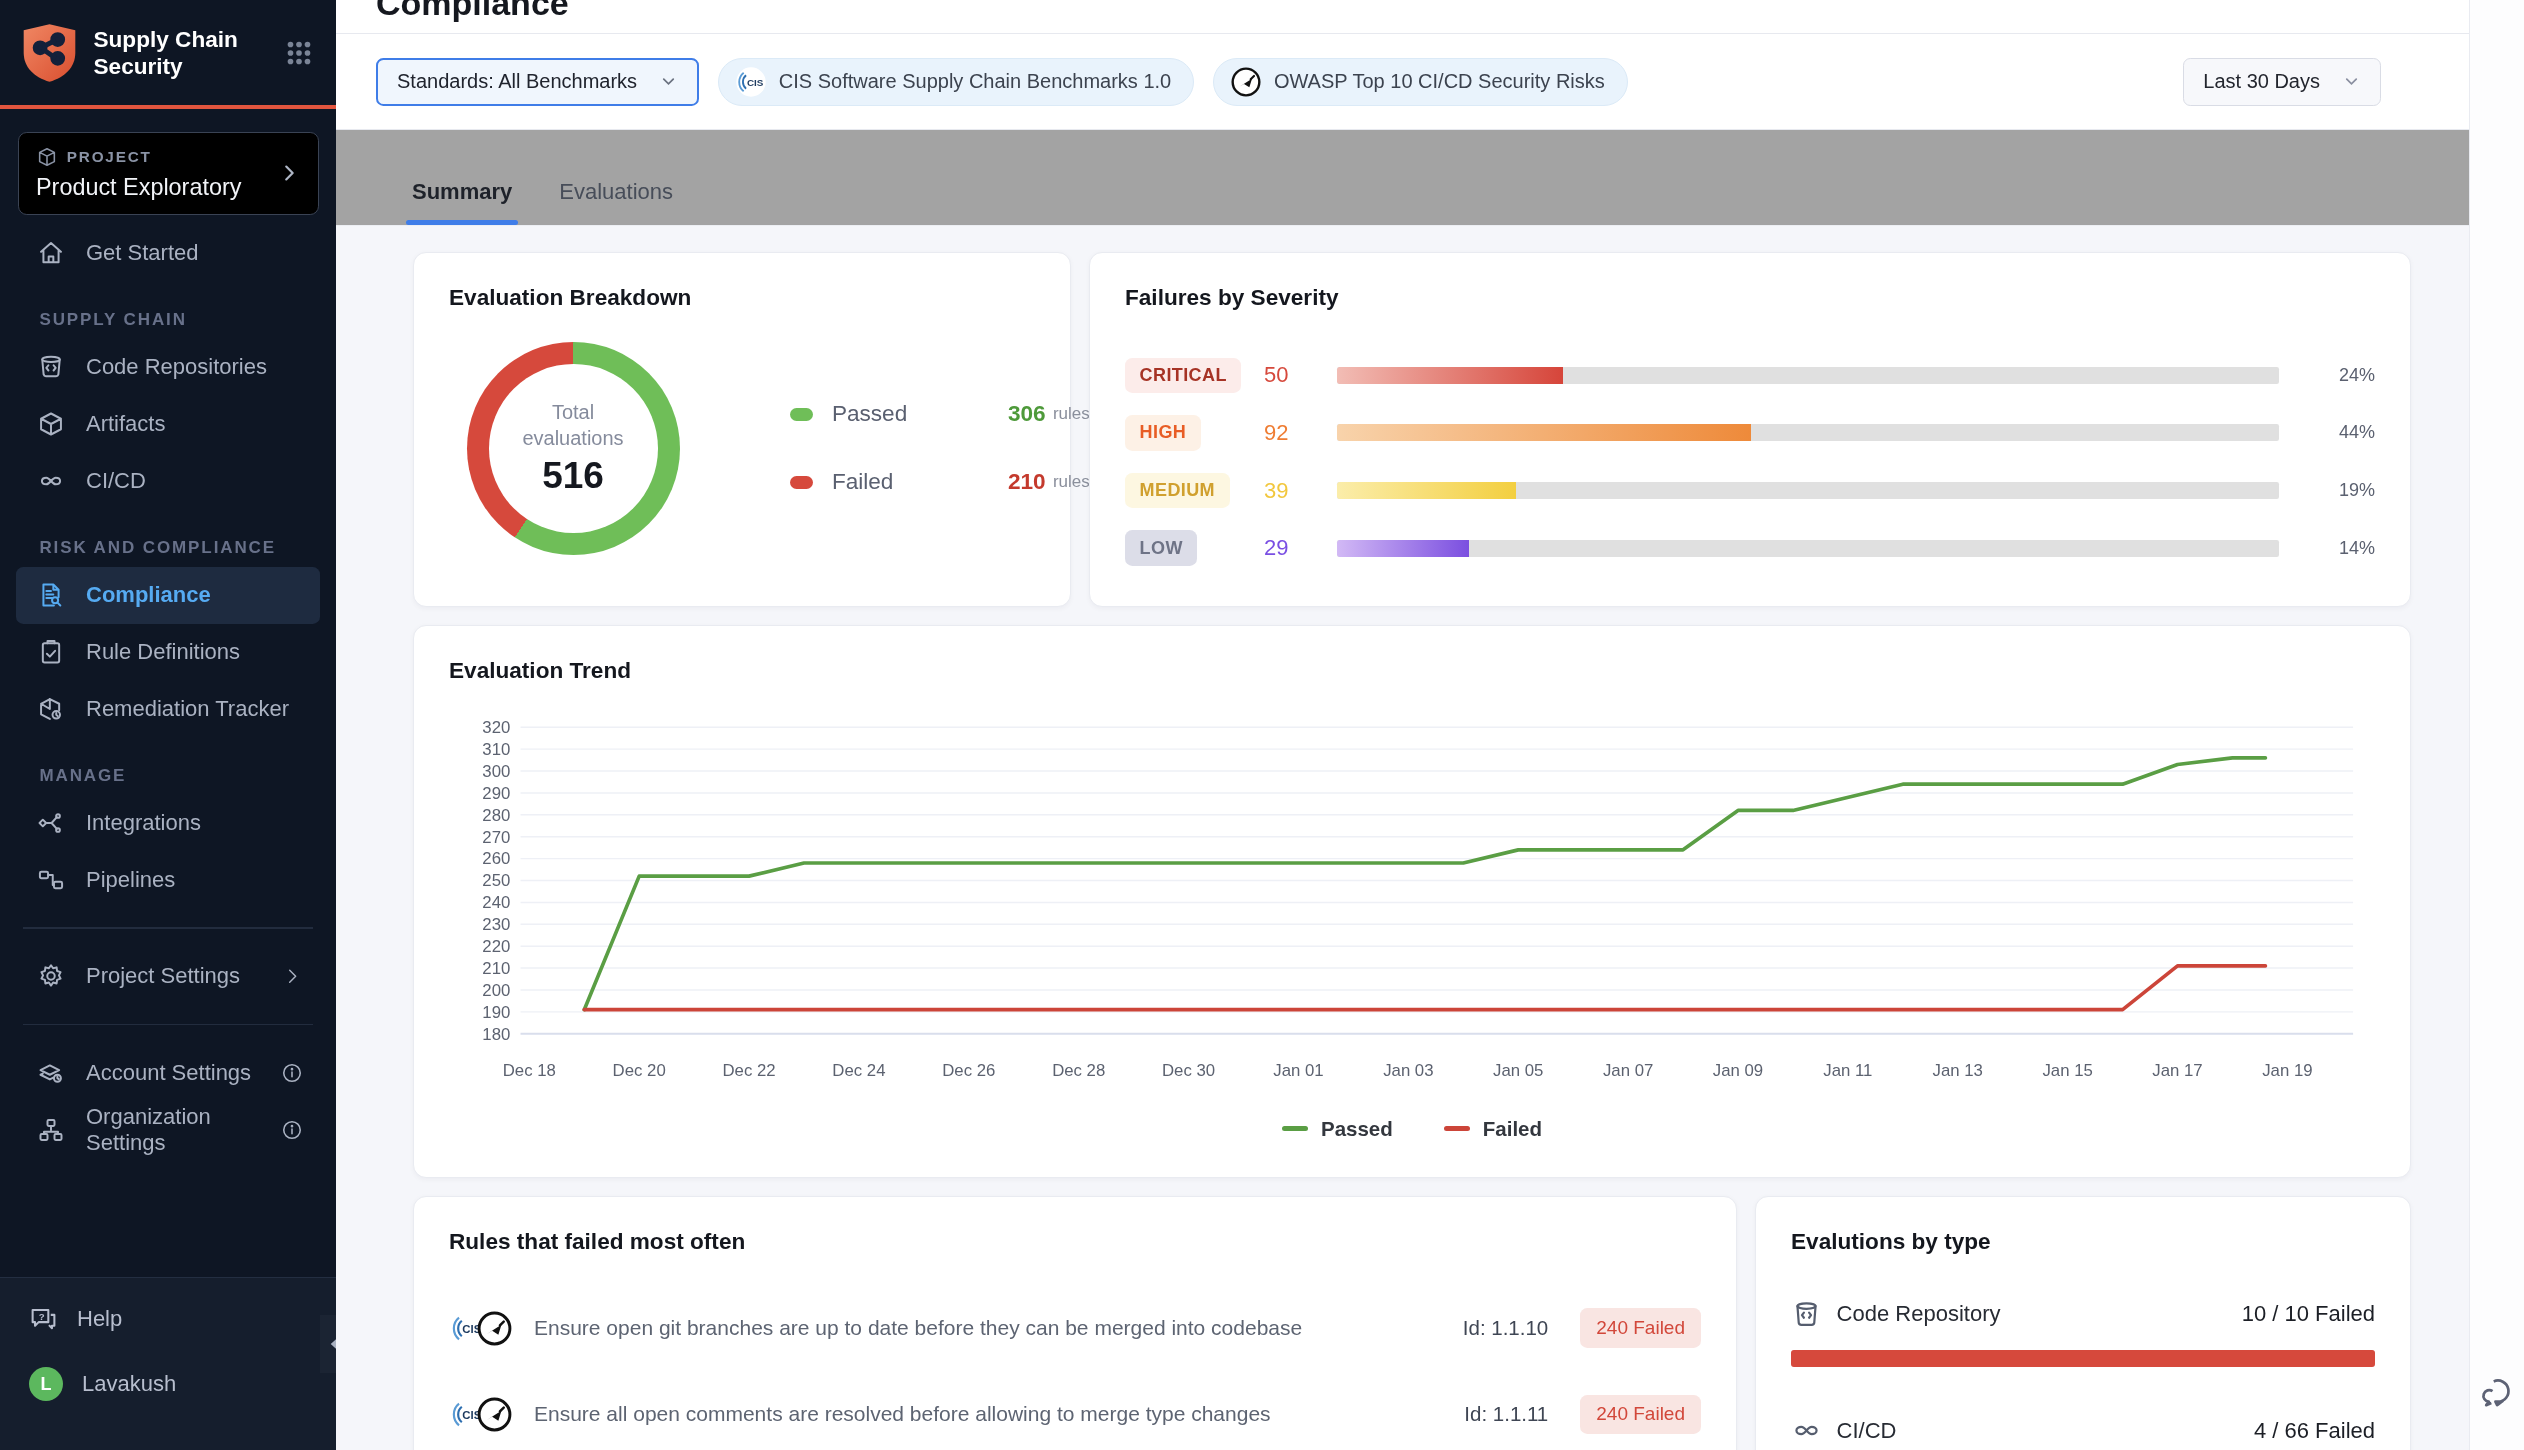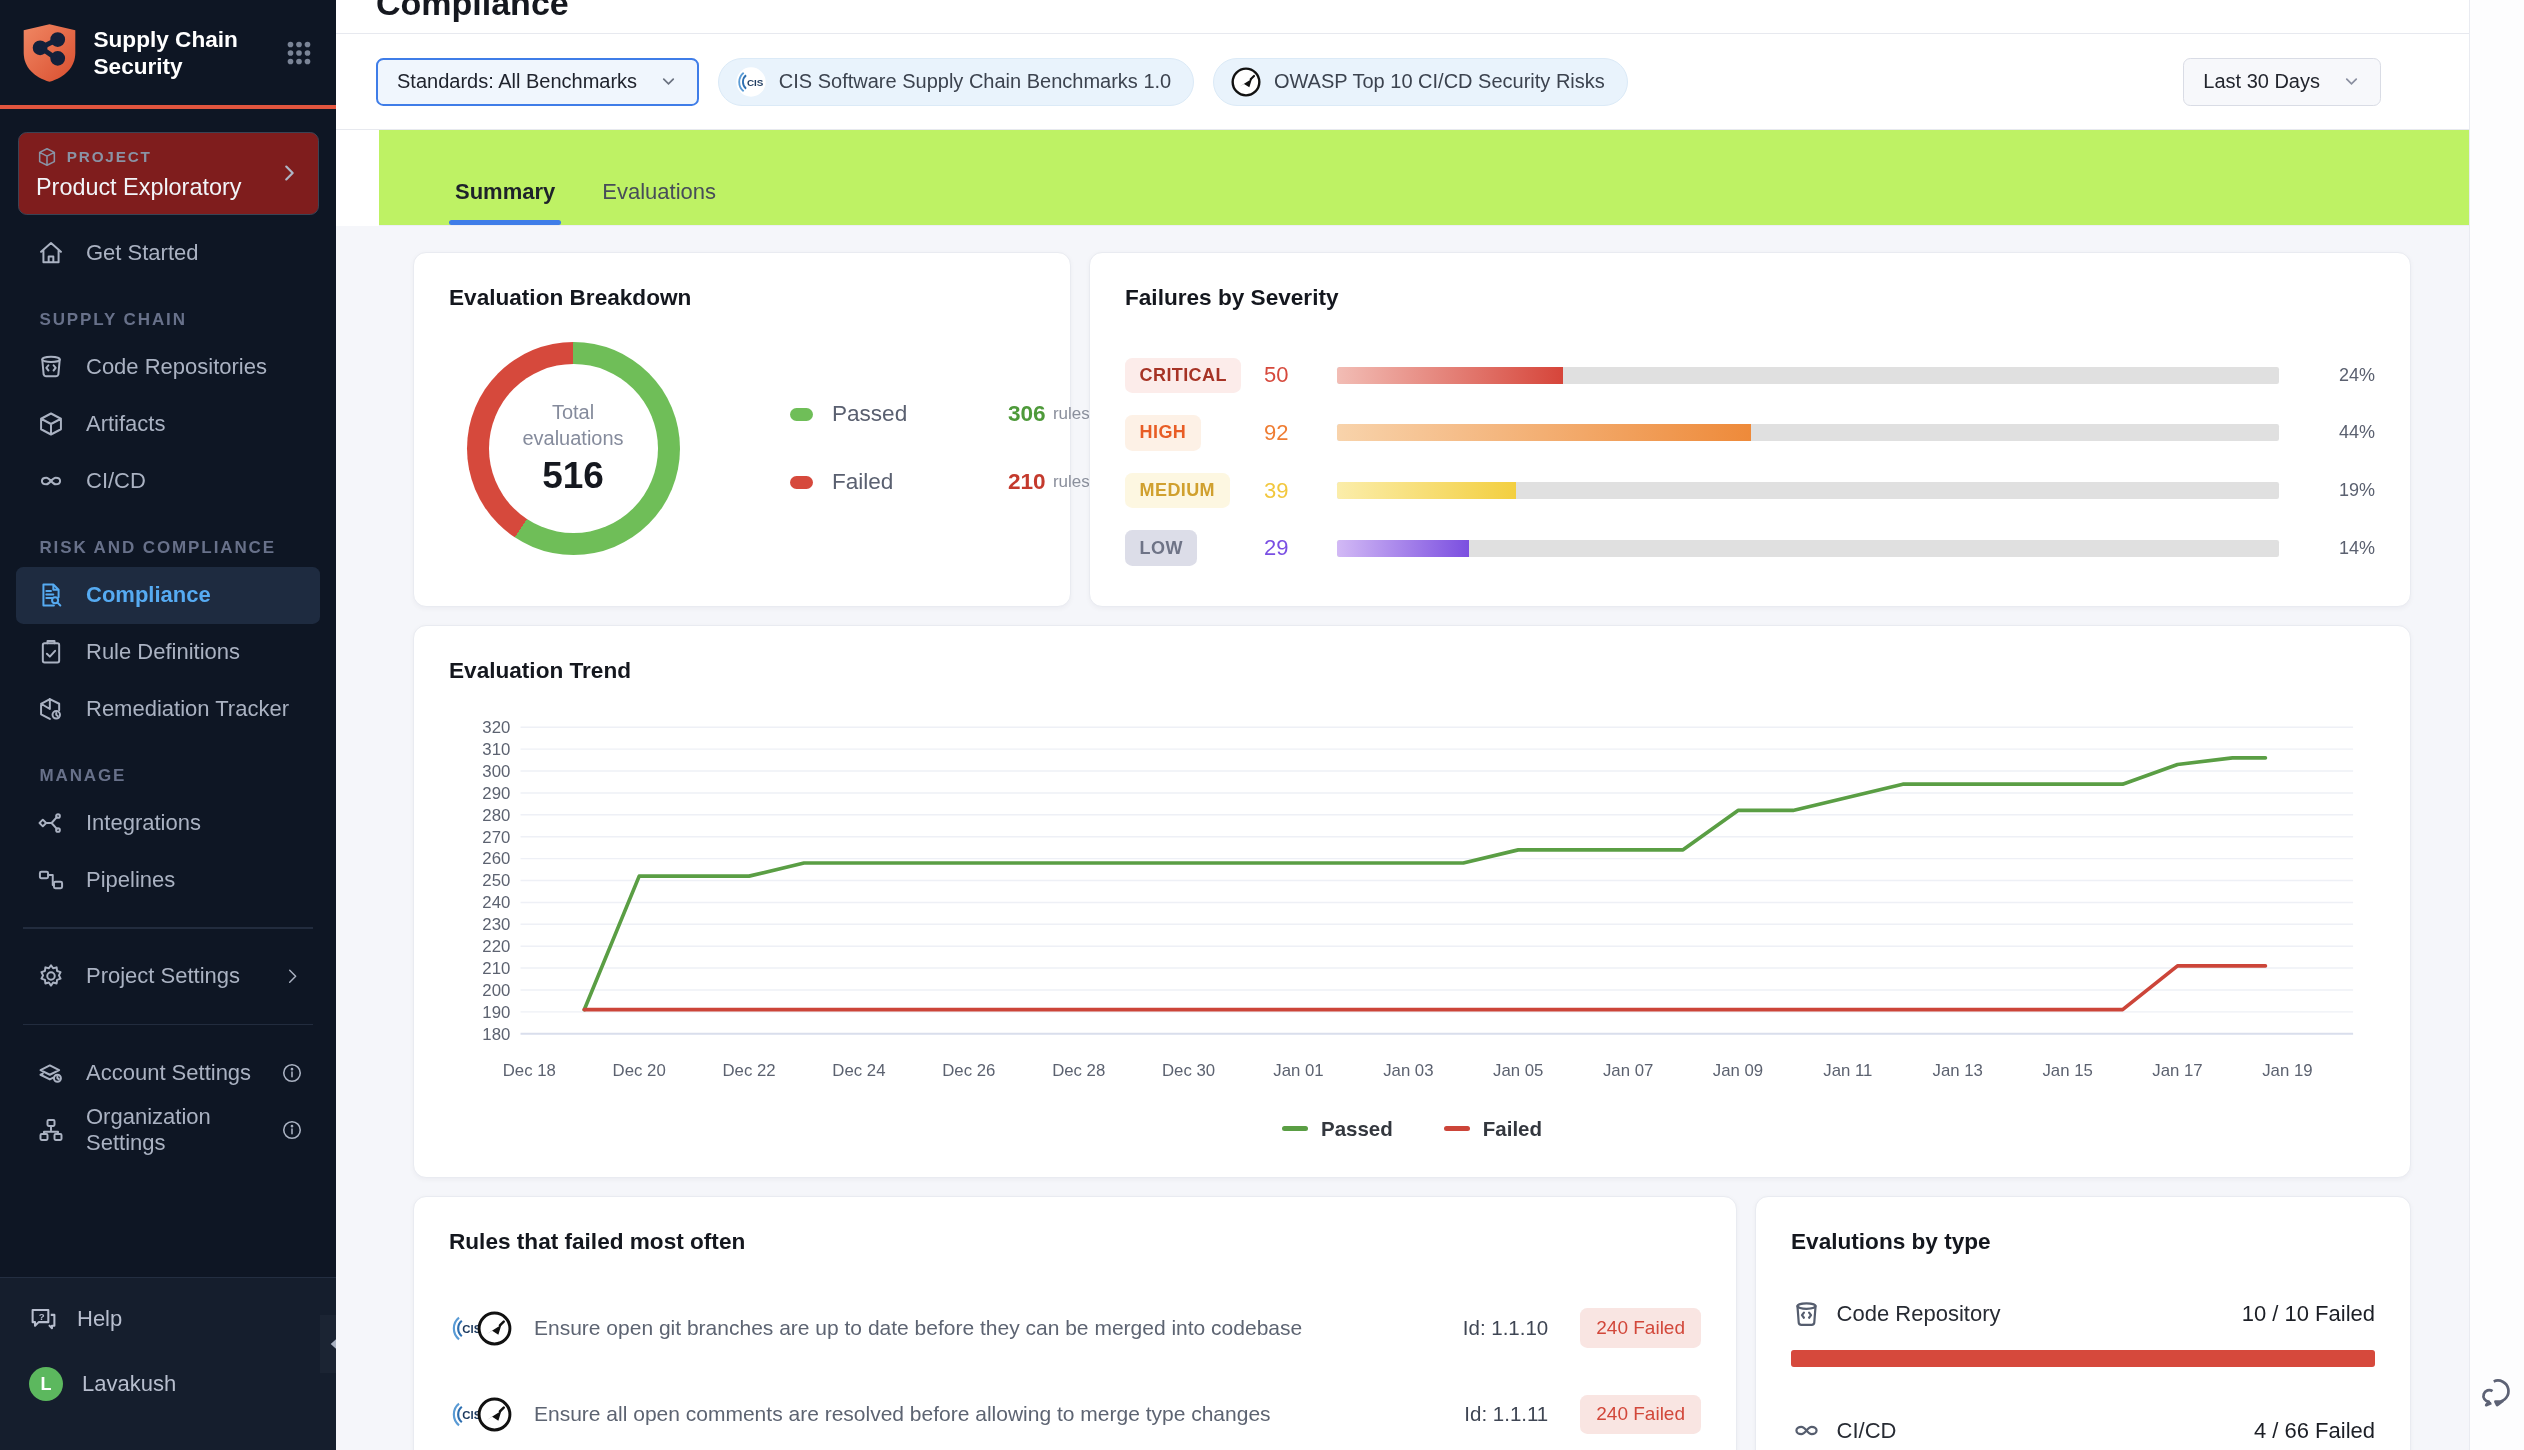--- a/index.html
+++ b/index.html
@@ -6,21 +6,21 @@
   html,body { width:2525px; height:1451px; overflow:hidden; }
   body { font-family:"Liberation Sans","DejaVu Sans",sans-serif; background:#f5f6fa; display:flex; color:#1c1f26; }
 
   
   .sidebar { width:336px; min-width:336px; background:#0e1624; position:relative; color:#aab2c2; overflow:hidden; }
   .logo-row { display:flex; align-items:center; padding:22px 20.5px 17.5px 20.5px; }
   .logo-shield { width:57px; height:61px; flex:0 0 auto; }
   .logo-title { font-size:22.6px; font-weight:bold; color:#fff; line-height:27px; margin-left:16px; width:161px; }
   .grid-icon { margin-left:auto; cursor:pointer; }
   .logo-divider { height:3.7px; background:#e2553e; margin:4.4px 0 0 0; }
-  .project-box { margin:23.4px 17.5px 0 17.5px; border:1.5px solid #3a4球354; border:1.5px solid #3a4354; border-radius:8.8px; background:#7f1d1d; padding:13px 17.5px; display:flex; align-items:center; cursor:pointer; }
+  .project-box { margin:23.4px 17.5px 0 17.5px; border:1.5px solid #3a4球354; border:1.5px solid #3a4354; border-radius:8.8px; background:#000000; padding:13px 17.5px; display:flex; align-items:center; cursor:pointer; }
   .project-meta { flex:1; margin-left:0; }
   .project-label-row { display:flex; align-items:center; gap:8.8px; color:#8a93a5; }
   .project-label { font-size:15.3px; letter-spacing:1.8px; font-weight:bold; }
   .project-name { font-size:23.4px; color:#f2f4f8; margin-top:5.8px; font-weight:500; }
   .nav { padding:10.2px 16px 0 16px; }
   .nav-section-label { font-size:17px; letter-spacing:1.9px; color:#68718a; margin:28px 0 8.8px 23.4px; font-weight:bold; }
   .nav-item { display:flex; align-items:center; gap:20.5px; height:57px; padding:0 17.5px 0 20.5px; border-radius:7.3px; font-size:22px; cursor:pointer; color:#aab2c2; }
   .nav-item .nav-ic { width:29px; height:29px; flex:0 0 auto; display:flex; align-items:center; justify-content:center; }
   .nav-item.active { background:#1e2b40; color:#56abf2; font-weight:bold; }
   .nav-item .trail { margin-left:auto; display:flex; align-items:center; }
@@ -34,21 +34,21 @@
 
   
   .main { flex:1; display:flex; flex-direction:column; background:#fff; min-width:0; }
   .page-header { height:34px; overflow:hidden; padding-left:40px; border-bottom:1.5px solid #e7e9ef; background:#fff; }
   .page-title { font-size:34px; font-weight:bold; color:#15181f; margin-top:-16px; }
   .filter-bar { height:96px; display:flex; align-items:center; padding:0 88px 0 40px; background:#fff; border-bottom:1.5px solid #e7e9ef; }
   .dropdown { display:flex; align-items:center; gap:22px; height:48px; padding:0 19px; border-radius:7.3px; font-size:20px; cursor:pointer; }
   .dropdown.standards { border:2.2px solid #3f7de8; background:#f0f6fd; color:#20242e; font-weight:500; }
   .dropdown.daterange { border:1.5px solid #d9dce5; background:#f7f8fb; color:#23262e; margin-left:auto; }
   .chip { display:flex; align-items:center; gap:11.7px; height:48px; padding:0 22px 0 16px; border-radius:25px; background:#e9f3fc; border:1.5px solid #dbeaf7; font-size:20px; color:#3c434f; margin-left:19px; cursor:pointer; white-space:nowrap; }
-  .tabs { height:96px; display:flex; align-items:flex-end; gap:47px; padding:0 0 0 76px; background:#bef264; border-bottom:1.5px solid #eceef3;margin-left:43px; }
+  .tabs { height:96px; display:flex; align-items:flex-end; gap:47px; padding:0 0 0 76px; background:#a3a3a3; border-bottom:1.5px solid #eceef3; }
   .tab { font-size:22px; color:#474d59; padding-bottom:20.5px; position:relative; cursor:pointer; }
   .tab.active { color:#1e222a; font-weight:bold; }
   .tab.active::after { content:""; position:absolute; left:-5.8px; right:-5.8px; bottom:0; height:5.1px; border-radius:2.9px; background:#3f7de8; }
   .tab-content { flex:1; background:#f5f6fa; padding:25.6px 58px 0 77px; overflow:hidden; }
 
   .card { background:#fff; border:1.5px solid #e9ebf1; border-radius:13px; box-shadow:0 1.5px 5.8px rgba(25,31,48,.04); padding:32px 35px; }
   .card-title { font-size:22.6px; font-weight:bold; color:#14171e; }
   .row1 { display:flex; gap:18px; }
   .card.breakdown { width:658px; min-width:658px; height:355px; }
   .card.severity { flex:1; height:355px; }

